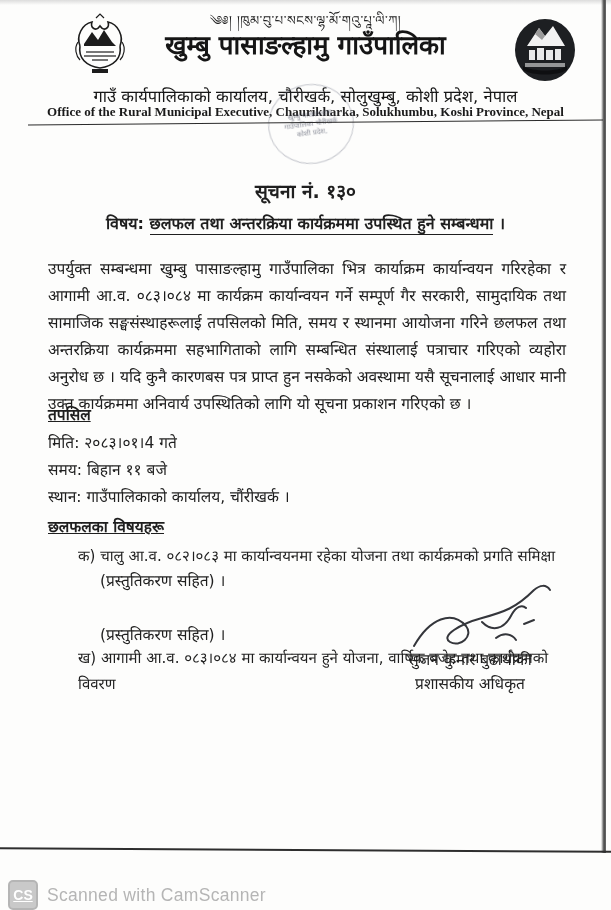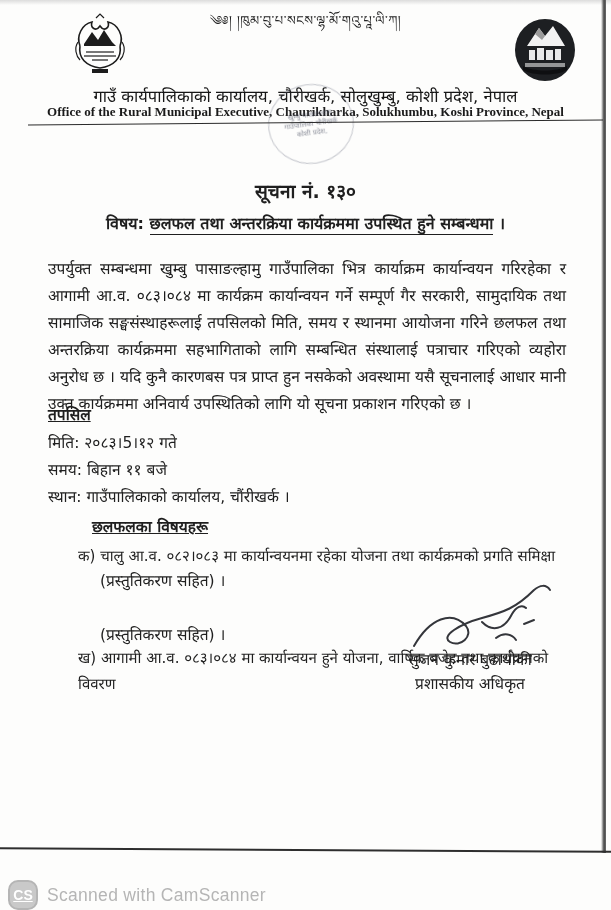--- a/index.html
+++ b/index.html
@@ -42,40 +42,40 @@
 
   
   .sec-head{font-size:15.5px;font-weight:bold;text-decoration:underline;}
   .sched-head{top:403px;left:48px;}
   .sched-line{left:48px;font-size:15.5px;}
   .sched-date{top:431px;}
   .sched-time{top:458px;}
   .sched-venue{top:485px;}
 
   
-  .topics-head{top:515px;left:48px;margin-left:44px;}
+  .topics-head{top:515px;left:48px;}
   .topic{left:78px;width:492px;font-size:15px;line-height:26px;}
   .topic-a{top:543px;}
   .topic-a-sub{top:569px;left:100px;font-size:15.5px;}
   .topic-b{top:597px;margin-top:48px;}
   .topic-b-sub{top:623px;left:100px;font-size:15.5px;}
 
   
   .sig-scrawl{top:580px;left:408px;width:150px;height:80px;}
   .sig-name{top:648px;left:360px;width:220px;text-align:center;font-size:15.5px;}
   .sig-role{top:672px;left:360px;width:220px;text-align:center;font-size:15.5px;}
 
   
   .rule-foot{top:849px;left:0;width:611px;height:0;border-top:2px solid #2e2e2e;transform:rotate(0.35deg);}
   .contact{top:858px;font-size:12.5px;font-weight:bold;font-family:"Liberation Sans",sans-serif;color:#141414;}
 
   
   .cam{top:880px;left:8px;display:flex;align-items:center;gap:9px;color:#b5b5b5;
        font-family:"Liberation Sans",sans-serif;}
-  .cs-box{width:26px;height:26px;border:2.5px solid #b5b5b5;border-radius:10px;background:#c9c9c9;
+  .cs-box{width:26px;height:26px;border:2.5px solid #b5b5b5;border-radius:5px;background:#c9c9c9;
           color:#fff;font-weight:bold;font-size:14px;display:flex;align-items:center;justify-content:center;text-decoration:underline;}
   .cam-text{font-size:17.5px;letter-spacing:.3px;}
 </style>
 </head>
 <body>
 
 <div class="scan">
 
   <div class="edge-top abs"></div>
   <div class="edge-right abs"></div>
@@ -103,20 +103,21 @@
       <rect x="16" y="34" width="6" height="10"></rect>
         <rect x="24" y="32" width="7" height="12"></rect>
       <rect x="33" y="34" width="7" height="10"></rect>
         <rect x="42" y="33" width="6" height="11"></rect>
     </g>
     <path d="M10 50 C20 56 44 56 54 50 L54 54 C44 60 20 60 10 54 Z" fill="#0e0f11"></path>
     <rect x="12" y="47" width="40" height="4" fill="#c9c9c9" opacity=".7"></rect>
   </svg>
 
   <div class="abs ctr tibetan">༄༅། །ཁུམ་བུ་པ་སངས་ལྷ་མོ་གའུ་པཱ་ལི་ཀ།</div>
+  <div class="abs ctr title-np">खुम्बु पासाङल्हामु गाउँपालिका</div>
   <div class="abs ctr addr-np">गाउँ कार्यपालिकाको कार्यालय, चौरीखर्क, सोलुखुम्बु, कोशी प्रदेश, नेपाल</div>
   <div class="abs ctr addr-en">Office of the Rural Municipal Executive, Chaurikharka, Solukhumbu, Koshi Province, Nepal</div>
 
   <div class="abs stamp">
     <span>खुम्बु पासाङल्हामु</span>
     <span>गाउँपालिका चौरीखर्क</span>
     <span>कोशी प्रदेश,</span>
   </div>
 
   <div class="abs rule-head"></div>
@@ -124,21 +125,21 @@
   <div class="abs ctr notice-no">सूचना नं. १३०</div>
   <div class="abs ctr subject">
     <span>विषय:</span>
     <u>छलफल तथा अन्तरक्रिया कार्यक्रममा उपस्थित हुने सम्बन्धमा</u>
     <span>।</span>
   </div>
 
   <div class="abs para">उपर्युक्त सम्बन्धमा खुम्बु पासाङल्हामु गाउँपालिका भित्र कार्याक्रम कार्यान्वयन गरिरहेका र आगामी आ.व. ०८३।०८४ मा कार्यक्रम कार्यान्वयन गर्ने सम्पूर्ण गैर सरकारी, सामुदायिक तथा सामाजिक सङ्घसंस्थाहरूलाई तपसिलको मिति, समय र स्थानमा आयोजना गरिने छलफल तथा अन्तरक्रिया कार्यक्रममा सहभागिताको लागि सम्बन्धित संस्थालाई पत्राचार गरिएको व्यहोरा अनुरोध छ । यदि कुनै कारणबस पत्र प्राप्त हुन नसकेको अवस्थामा यसै सूचनालाई आधार मानी उक्त कार्यक्रममा अनिवार्य उपस्थितिको लागि यो सूचना प्रकाशन गरिएको छ ।</div>
 
   <div class="abs sec-head sched-head">तपसिल</div>
-  <div class="abs sched-line sched-date">मिति: २०८३।5।१२ गते</div>
+  <div class="abs sched-line sched-date">मिति: २०८३।०१।4 गते</div>
   <div class="abs sched-line sched-time">समय: बिहान ११ बजे</div>
   <div class="abs sched-line sched-venue">स्थान: गाउँपालिकाको कार्यालय, चौंरीखर्क ।</div>
 
   <div class="abs sec-head topics-head">छलफलका विषयहरू</div>
   <div class="abs topic topic-a">
     <span>क)</span>
     <span>चालु आ.व. ०८२।०८३ मा कार्यान्वयनमा रहेका योजना तथा कार्यक्रमको प्रगति समिक्षा</span>
   </div>
   <div class="abs topic-a-sub">(प्रस्तुतिकरण सहित) ।</div>
   <div class="abs topic topic-b">

